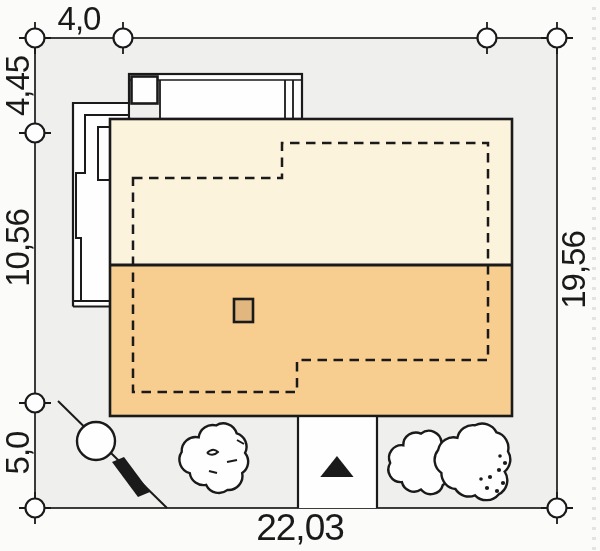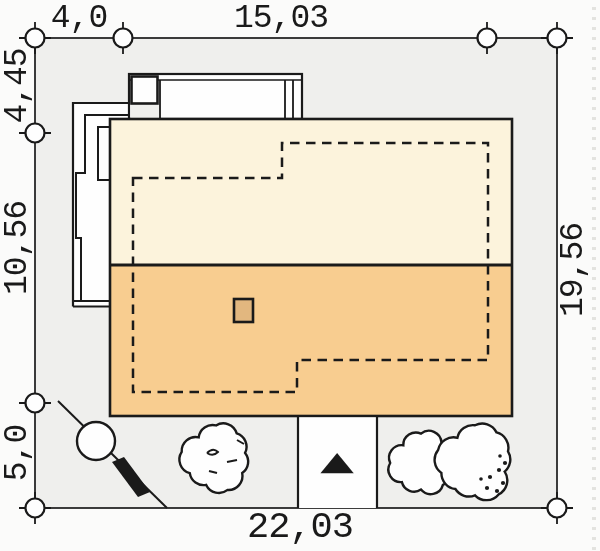--- a/index.html
+++ b/index.html
@@ -1,21 +1,21 @@
 <!DOCTYPE html>
 <html style="--page_bg: #fbfbfa; --plot_bg: #efefed; --line: #1a1a1a; --white: #fefefe; --roof_upper: #fcf3dc; --roof_lower: #f8cd90; --chimney_fill: #e2b77f;"><head>
 <meta charset="utf-8">
 <style>
   :root{
     --page_bg:#fbfbfa; --plot_bg:#efefed; --line:#1a1a1a; --white:#fefefe;
     --roof_upper:#fcf3dc; --roof_lower:#f8cd90; --chimney_fill:#e2b77f;
   }
   html,body{margin:0;padding:0;}
   body{width:600px;height:551px;overflow:hidden;background:var(--page_bg);}
-  .stage{position:relative;width:594px;height:551px;font-family:Liberation Mono, monospace;border-radius:19px;}
+  .stage{position:relative;width:594px;height:551px;font-family:Liberation Sans, sans-serif;border-radius:19px;}
   .stage svg{position:absolute;left:0;top:0;}
   .s{stroke:var(--line);fill:none;}
   .f-w{fill:var(--white);}
   .f-plot{fill:var(--plot_bg);stroke:none;}
   .f-line{fill:var(--line);stroke:none;}
   .f-up{fill:var(--roof_upper);}
   .f-low{fill:var(--roof_lower);}
   .f-ch{fill:var(--chimney_fill);}
   .dim{
     position:absolute;color:var(--line);font-size:33px;line-height:1;
@@ -118,21 +118,20 @@
         <circle cx="557" cy="38" r="9.5"></circle>
         <circle cx="35" cy="133" r="9.5"></circle>
         <circle cx="35" cy="403" r="9.5"></circle>
         <circle cx="35" cy="508" r="9.5"></circle>
         <circle cx="557" cy="508" r="9.5"></circle>
       </g>
     </g>
   </svg>
 
   <div class="dim" style="left:79px;top:18px;">4,0</div>
-  <div class="dim" style="left:281px;top:18px;">15,03</div>
 
   <div class="dim rot" style="left:17px;top:86px;">4,45</div>
   <div class="dim rot" style="left:17px;top:248px;">10,56</div>
   <div class="dim rot" style="left:17px;top:453px;">5,0</div>
 
   <div class="dim rot" style="left:573px;top:270px;">19,56</div>
 
   <div class="dim big" style="left:300px;top:527px;">22,03</div>
   <div class="dim big" style="left:300px;top:566px;">22,03</div>
 

